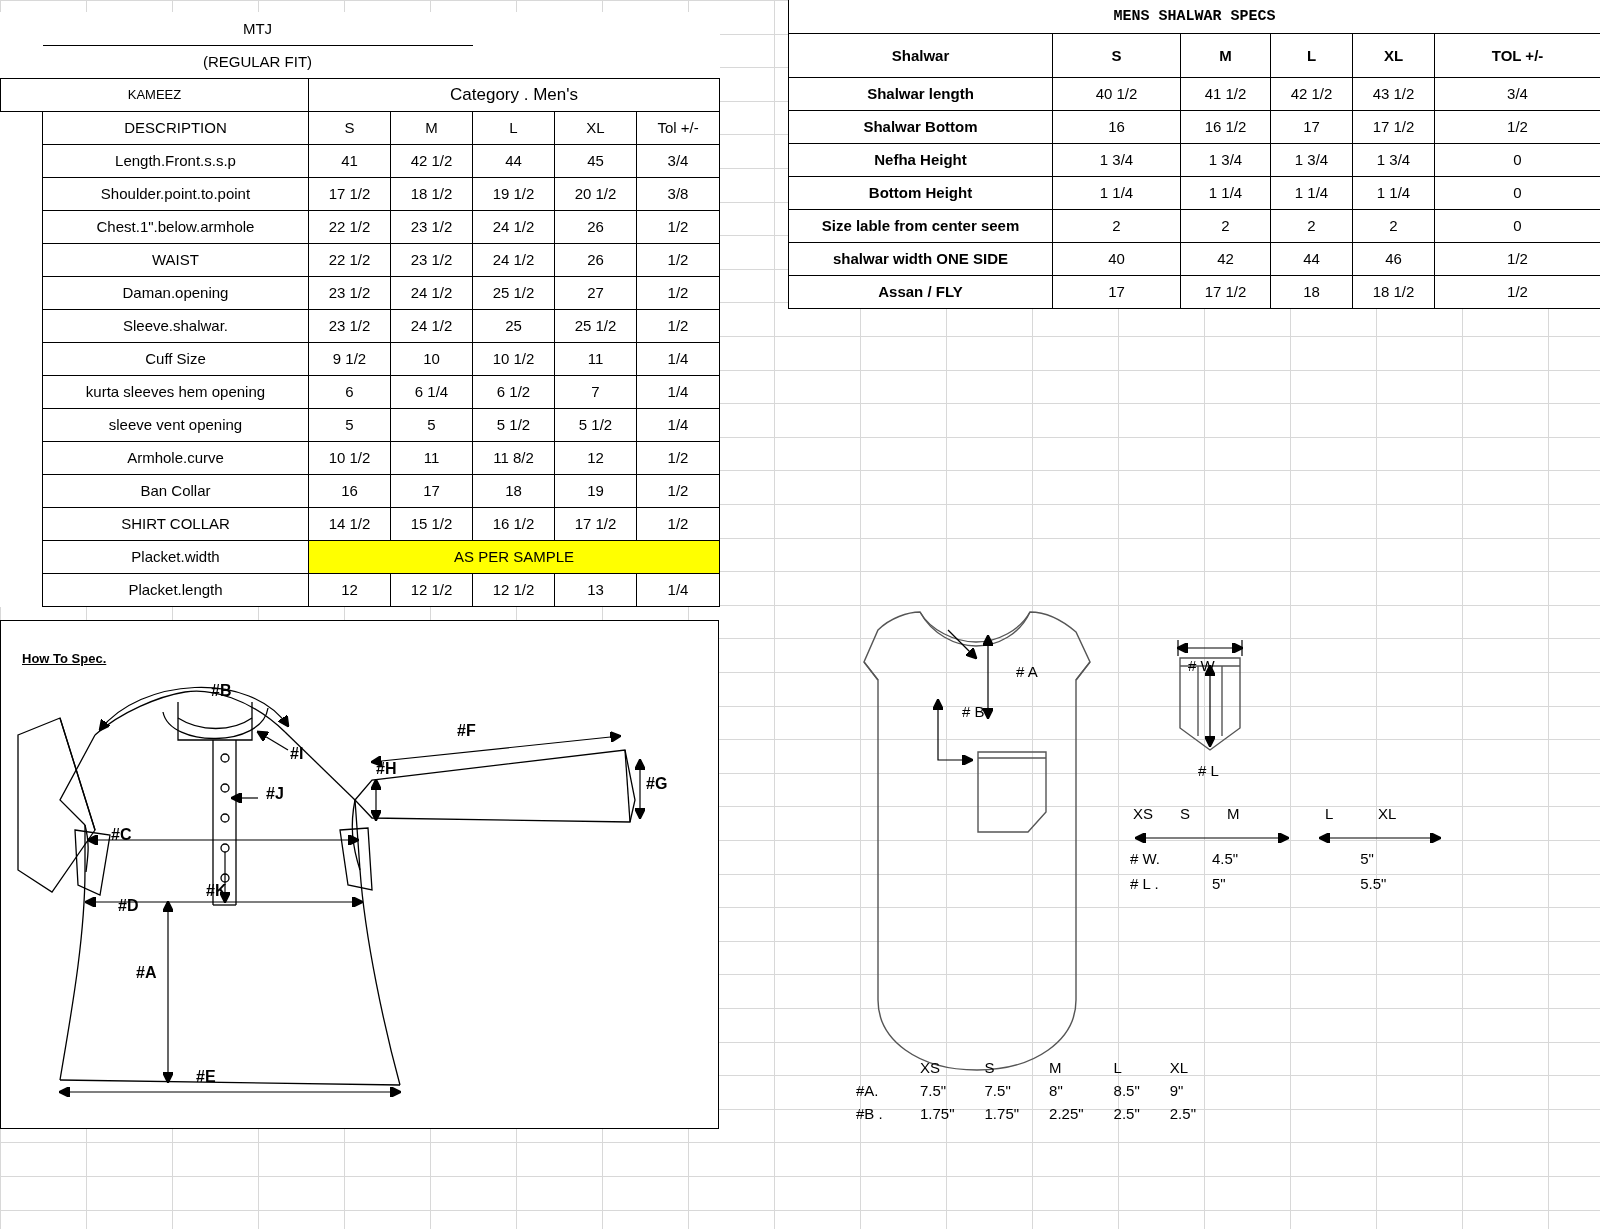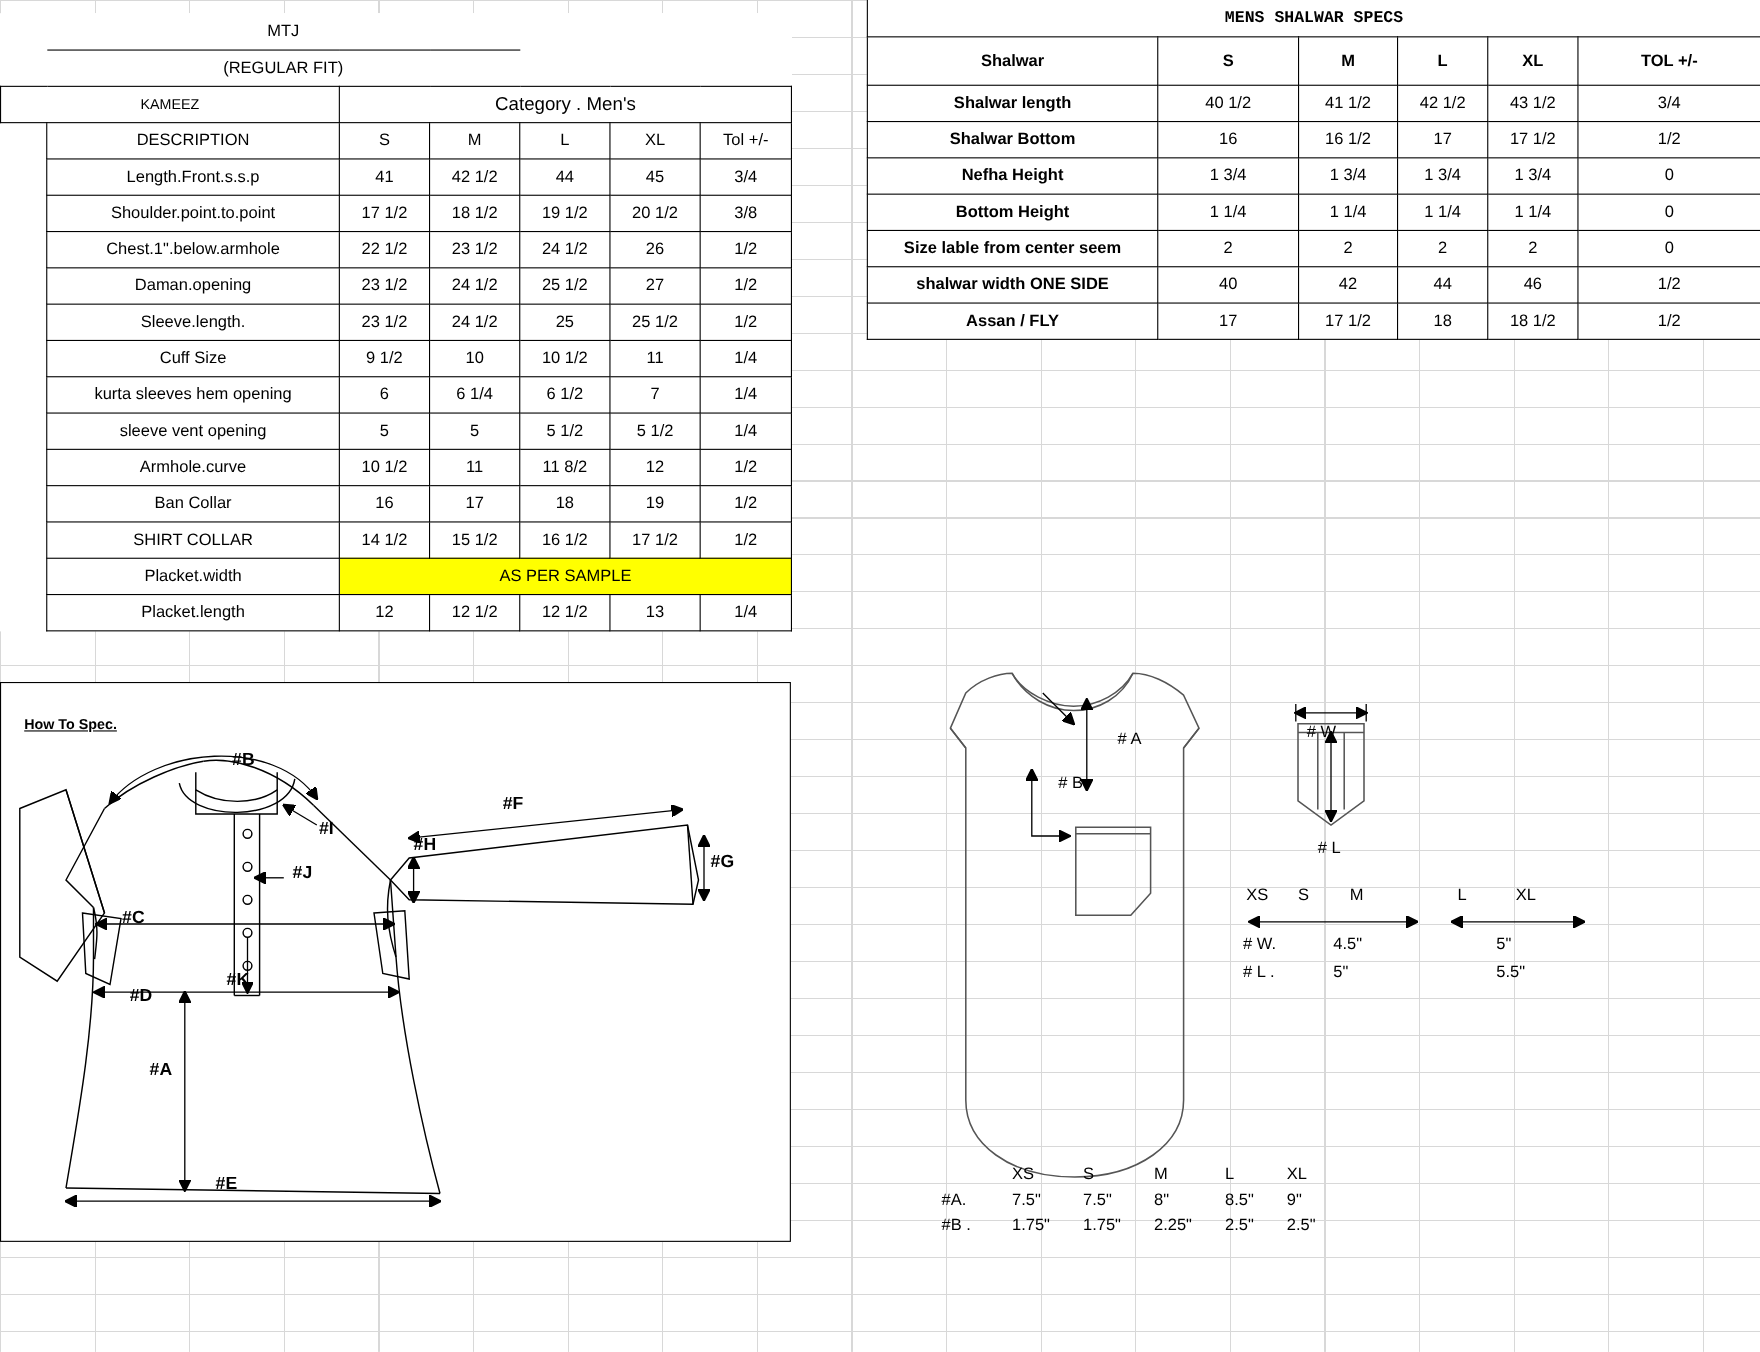--- a/index.html
+++ b/index.html
@@ -154,30 +154,39 @@
       <td class="noborder nb-left"></td>
       <td class="b">Chest.1".below.armhole</td>
       <td class="val">22 1/2</td>
       <td class="val">23 1/2</td>
       <td class="val">24 1/2</td>
       <td class="val">26</td>
       <td class="val">1/2</td>
     </tr>
     <tr>
       <td class="noborder nb-left"></td>
+      <td class="b">WAIST</td>
+      <td class="val">22 1/2</td>
+      <td class="val">23 1/2</td>
+      <td class="val">24 1/2</td>
+      <td class="val">26</td>
+      <td class="val">1/2</td>
+    </tr>
+    <tr>
+      <td class="noborder nb-left"></td>
       <td class="b">Daman.opening</td>
       <td class="val">23 1/2</td>
       <td class="val">24 1/2</td>
       <td class="val">25 1/2</td>
       <td class="val">27</td>
       <td class="val">1/2</td>
     </tr>
     <tr>
       <td class="noborder nb-left"></td>
-      <td class="b">Sleeve.length.</td>
+      <td class="b">Sleeve.shalwar.</td>
       <td class="val">23 1/2</td>
       <td class="val">24 1/2</td>
       <td class="val">25</td>
       <td class="val">25 1/2</td>
       <td class="val">1/2</td>
     </tr>
     <tr>
       <td class="noborder nb-left"></td>
       <td class="b">Cuff Size</td>
       <td class="val">9 1/2</td>

